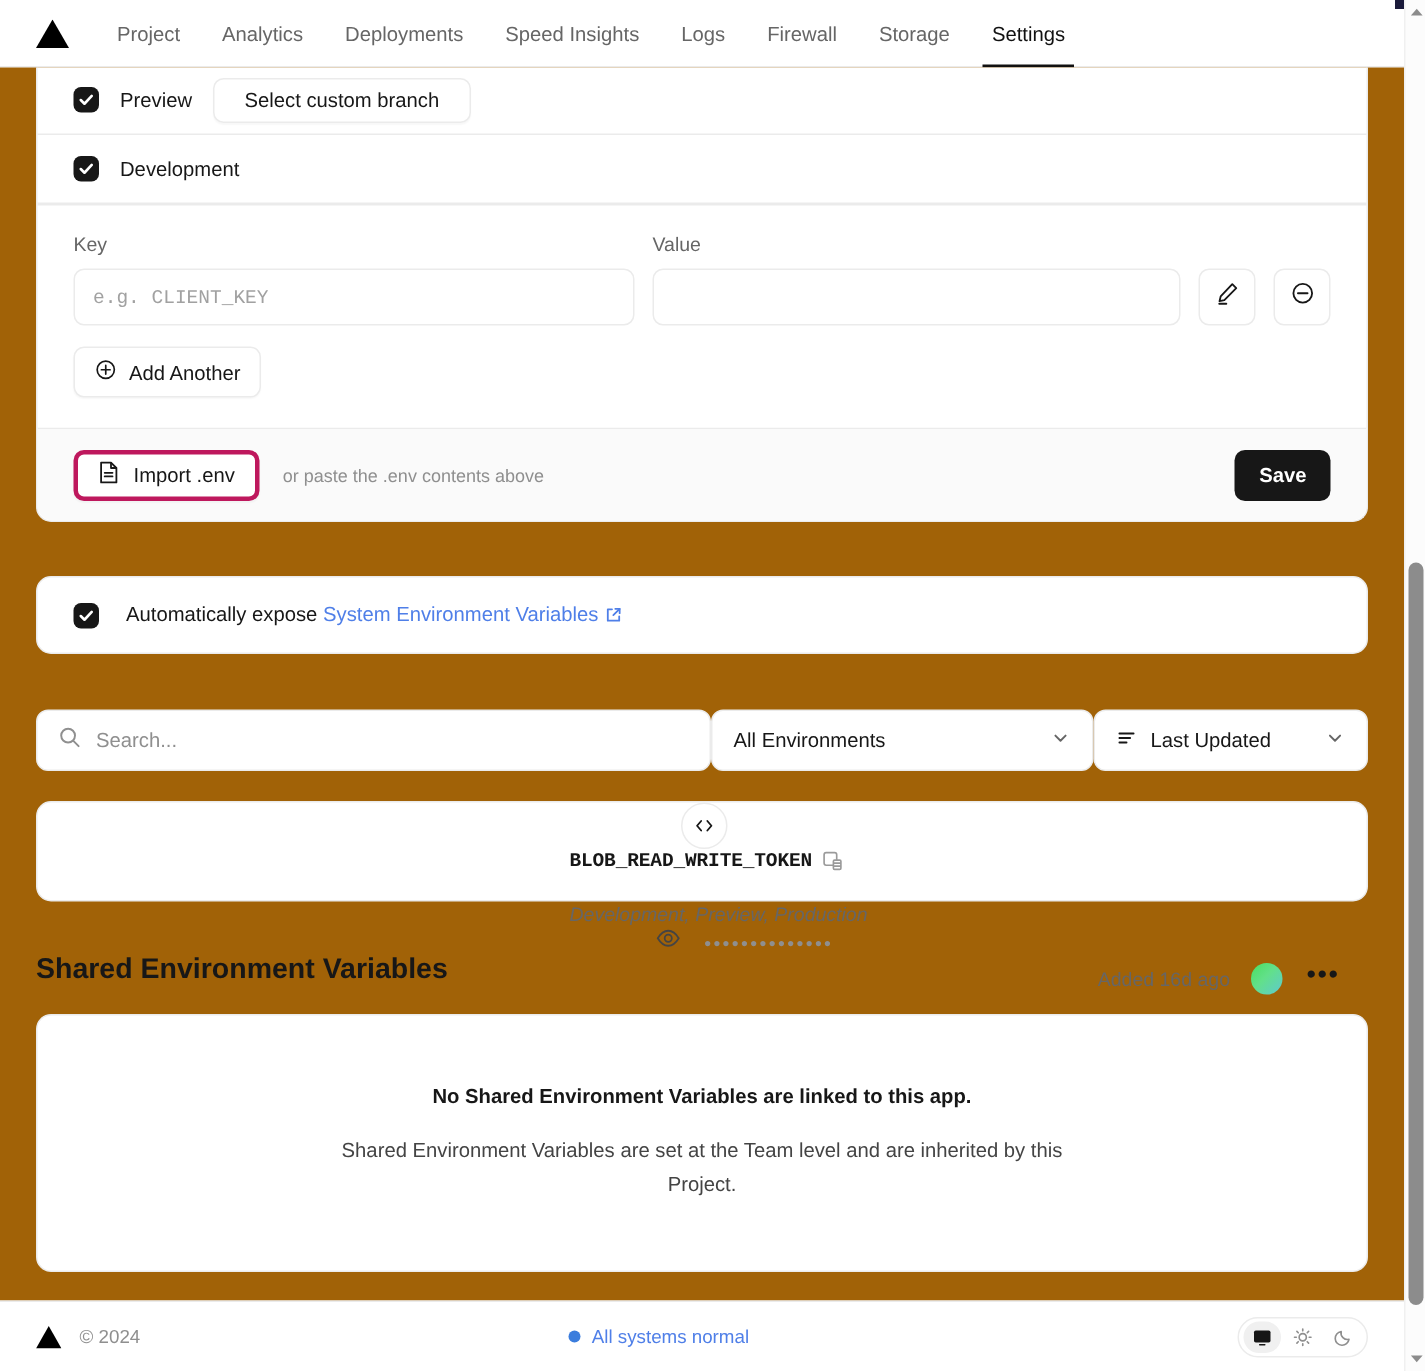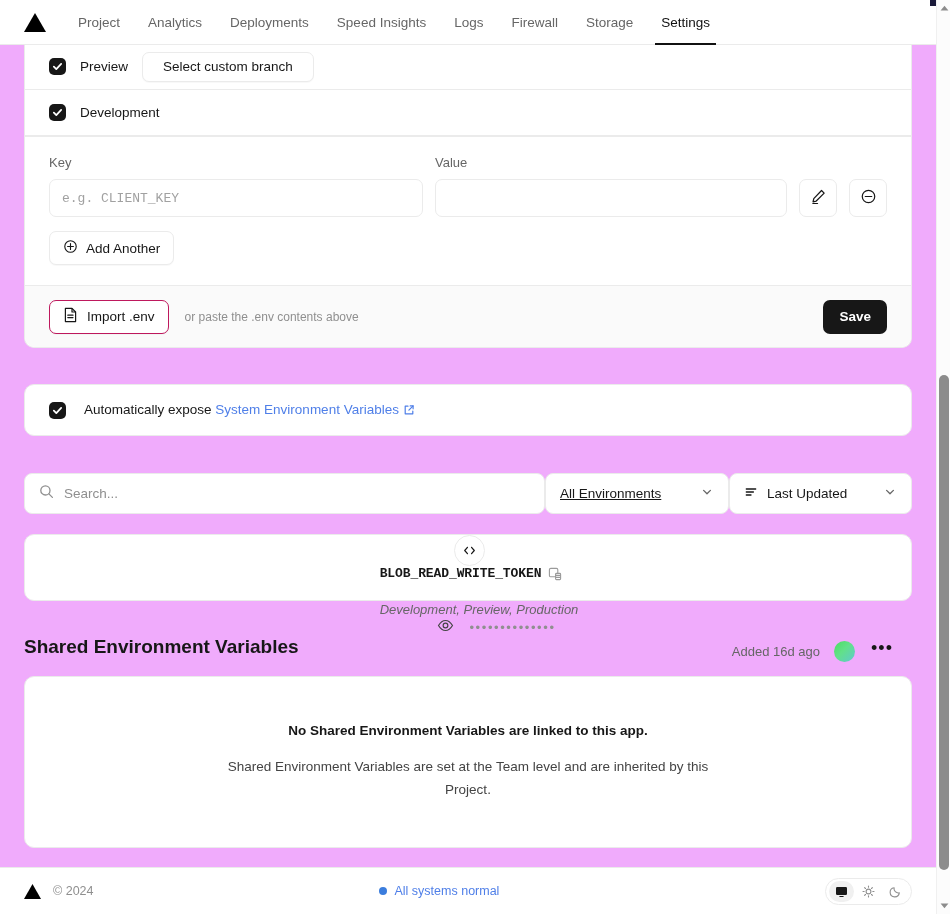--- a/index.html
+++ b/index.html
@@ -27,21 +27,21 @@
   }
   .navtab.active { color: #111; font-weight: 500; }
   .navtab.active::after {
     content: ""; position: absolute; left: 8px; right: 8px; bottom: 0;
     height: 2px; background: #111;
   }
 
   
   .content {
     position: absolute; top: 45px; left: 0; width: 936px; height: 822px;
-    background: #f0abfc; overflow: hidden;
+    background: #a16207; overflow: hidden;
   }
 
   .card {
     margin: 0 24px; border: 1px solid #ebebeb; border-radius: 10px;
     background: #fff;
   }
   .card.topcut { border-top: none; border-top-left-radius: 0; border-top-right-radius: 0; margin-top: -1px; }
 
   .envrow {
     display: flex; align-items: center; gap: 14px;
@@ -93,21 +93,21 @@
     box-shadow: 0 1px 1px rgba(0,0,0,.03);
   }
   .addanother svg { width: 15px; height: 15px; }
 
   .importbar {
     border-top: 1px solid #ebebeb; background: #fafafa;
     border-bottom-left-radius: 10px; border-bottom-right-radius: 10px;
     height: 62px; display: flex; align-items: center; padding: 0 24px; gap: 16px;
   }
   .importbtn {
-    height: 34px; border: 1px solid #be185d; border-radius: 7px; background: #fff;
+    height: 34px; border: 3px solid #be185d; border-radius: 7px; background: #fff;
     display: inline-flex; align-items: center; gap: 9px; padding: 0 13px;
     font-size: 13.5px; color: #171717; cursor: pointer;
     box-shadow: 0 1px 1px rgba(0,0,0,.03);
   }
   .importbtn svg { width: 15px; height: 16px; }
   .hintmuted { font-size: 12px; color: #8f8f8f; }
   .savebtn {
     margin-left: auto; height: 34px; padding: 0 16px; border-radius: 7px;
     background: #171717; color: #fff; font-size: 13.5px; font-weight: 600;
     display: flex; align-items: center; border: none; cursor: pointer;
@@ -136,21 +136,21 @@
   .searchbox input {
     border: none; outline: none; font-size: 13.5px; color: #171717;
     width: 100%; font-family: "Liberation Sans", sans-serif; background: transparent;
   }
   .searchbox input::placeholder { color: #8f8f8f; }
   .selbox {
     height: 41px; border: 1px solid #ebebeb; border-radius: 8px; background: #fff;
     display: flex; align-items: center; gap: 9px; padding: 0 14px;
     font-size: 13.5px; color: #171717; cursor: pointer;
   }
-  .selbox.env { width: 184px; text-decoration: underline; }
+  .selbox.env { width: 255px; }
   .selbox.sort { width: 183px; }
   .selbox .chev { margin-left: auto; }
   .selbox svg { width: 14px; height: 14px; flex: none; }
 
   
   .varcard {
     margin: 20px 24px 0 24px; border: 1px solid #ebebeb; border-radius: 10px;
     background: #fff; height: 67px; display: flex; align-items: center;
     padding: 0 16px 0 18px; gap: 0; flex-direction: column;
   }

